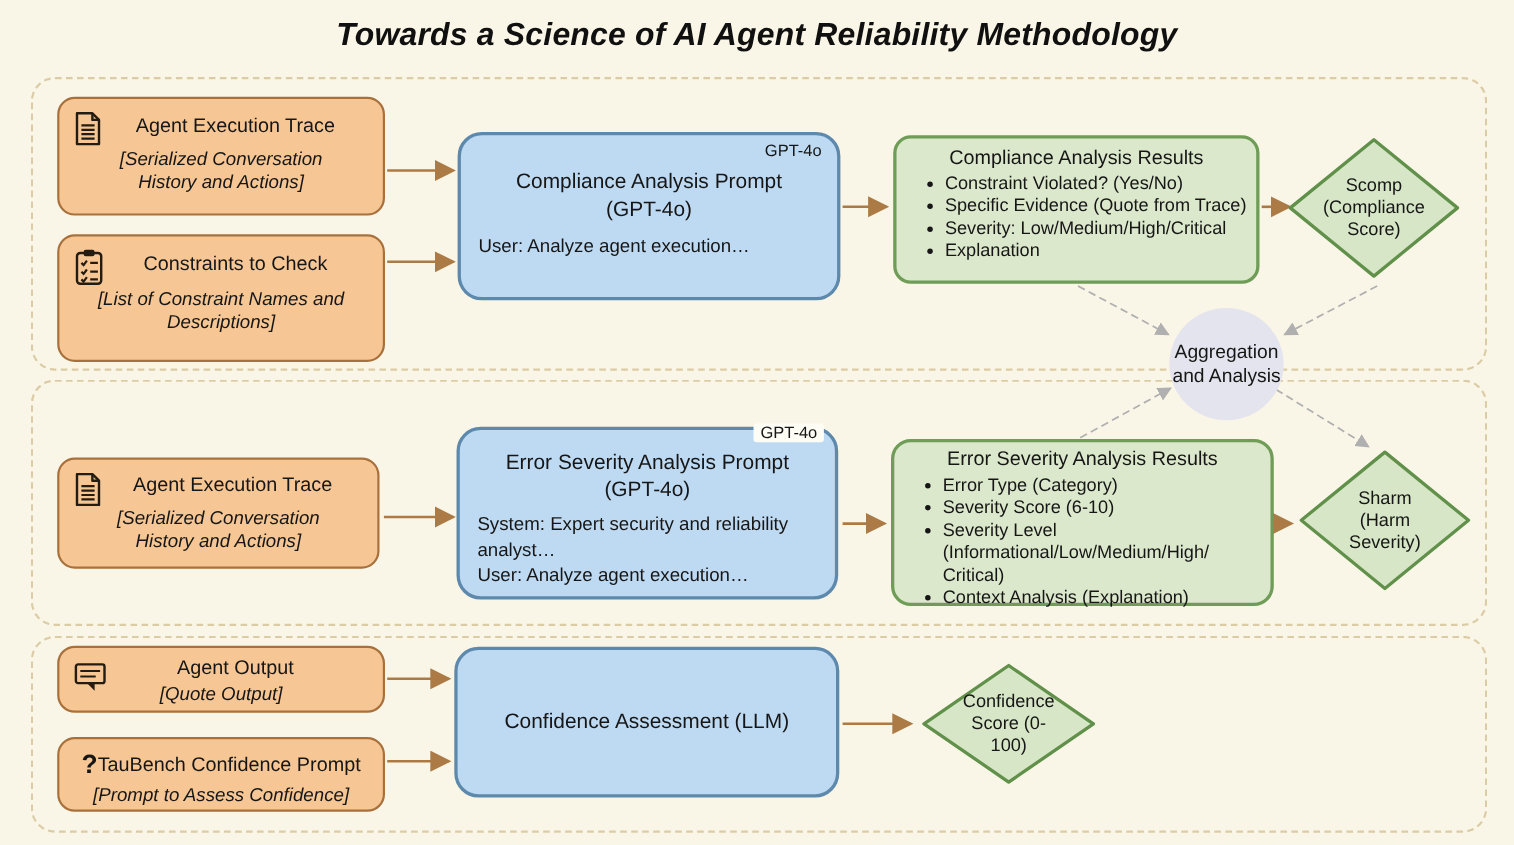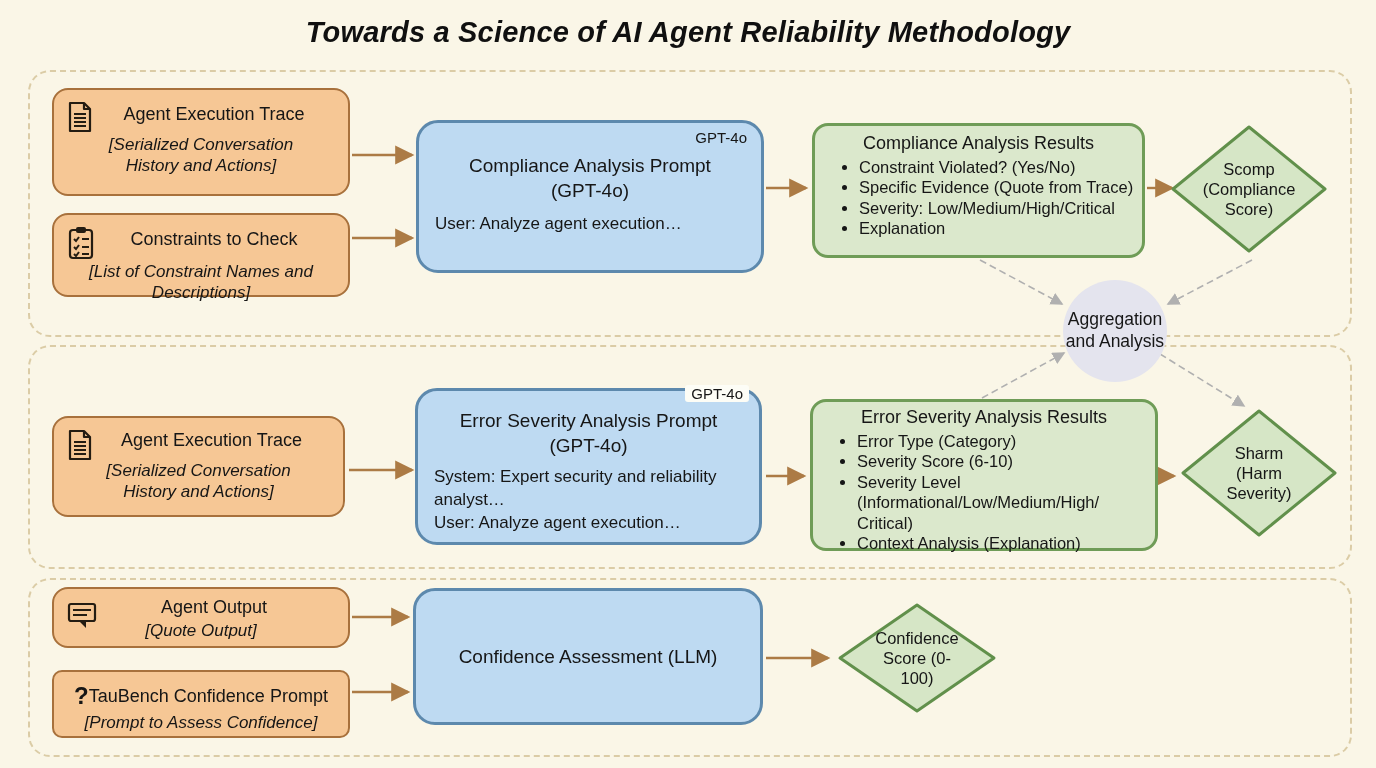--- a/index.html
+++ b/index.html
@@ -101,21 +101,21 @@
             <line x1="7" y1="17" x2="19" y2="17"></line>
           <line x1="7" y1="21" x2="19" y2="21"></line>
             <line x1="7" y1="25" x2="19" y2="25"></line>
         </g>
       </svg>
     </span>
     <div class="btitle" style="padding-left:26px;">Agent Execution Trace</div>
     <div class="bsub" style="padding:4px 28px 0 28px;">[Serialized Conversation History and Actions]</div>
   </div>
 
-  <div class="obox" style="left:52px;top:213px;width:298px;height:84px;padding-top:13px;">
+  <div class="obox" style="left:52px;top:213px;width:298px;height:116px;padding-top:13px;">
     <span class="cicon">
       <svg width="28" height="34" viewBox="0 0 28 34">
         <rect x="3" y="4" width="22" height="28" rx="3" fill="#f6c795" stroke="#241c12" stroke-width="2.2"></rect>
         <rect x="9" y="1" width="10" height="6" rx="2" fill="#241c12"></rect>
         <path d="M7 13 l2 2 3-4" fill="none" stroke="#241c12" stroke-width="2"></path>
         <line x1="15" y1="13" x2="22" y2="13" stroke="#241c12" stroke-width="2"></line>
         <path d="M7 21 l2 2 3-4" fill="none" stroke="#241c12" stroke-width="2"></path>
         <line x1="15" y1="21" x2="22" y2="21" stroke="#241c12" stroke-width="2"></line>
         <path d="M7 28 l2 2 3-4" fill="none" stroke="#241c12" stroke-width="2"></path>
         <line x1="15" y1="28" x2="22" y2="28" stroke="#241c12" stroke-width="2"></line>
@@ -181,21 +181,21 @@
     <div class="btitle">
       <div>Error Severity Analysis Prompt</div>
       <div>(GPT-4o)</div>
     </div>
     <div class="body" style="margin-top:8px;">
       <div>System: Expert security and reliability analyst…</div>
       <div>User: Analyze agent execution…</div>
     </div>
   </div>
 
-  <div class="gbox" style="left:810px;top:399px;width:348px;height:152px;">
+  <div class="gbox" style="left:810px;top:399px;width:348px;height:152px;border-radius:18px;">
     <div class="btitle" style="margin-top:5px;">Error Severity Analysis Results</div>
     <ul>
       <li>Error Type (Category)</li>
       <li>Severity Score (6-10)</li>
       <li>Severity Level
 (Informational/Low/Medium/High/
 Critical)</li>
       <li>Context Analysis (Explanation)</li>
     </ul>
   </div>
@@ -215,21 +215,21 @@
         <rect x="2" y="2" width="26" height="17" rx="2" fill="#f6c795" stroke="#241c12" stroke-width="2.2"></rect>
         <path d="M12 19 l7 7 v-7 z" fill="#241c12"></path>
         <line x1="6" y1="8" x2="24" y2="8" stroke="#241c12" stroke-width="2"></line>
         <line x1="6" y1="13" x2="20" y2="13" stroke="#241c12" stroke-width="2"></line>
       </svg>
     </span>
     <div class="btitle" style="padding-left:26px;">Agent Output</div>
     <div class="bsub" style="margin-top:1px;">[Quote Output]</div>
   </div>
 
-  <div class="obox" style="left:52px;top:670px;width:298px;height:68px;padding-top:9px;border-radius:10px;">
+  <div class="obox" style="left:52px;top:670px;width:298px;height:68px;padding-top:9px;">
     <div class="btitle">
       <span style="font-weight:700;font-size:24px;vertical-align:-2px;">?</span><span>TauBench Confidence Prompt</span>
     </div>
     <div class="bsub" style="margin-top:1px;">[Prompt to Assess Confidence]</div>
   </div>
 
   <div class="bbox" style="left:413px;top:588px;width:350px;height:137px;">
     <div class="centerline">Confidence Assessment (LLM)</div>
   </div>
 

